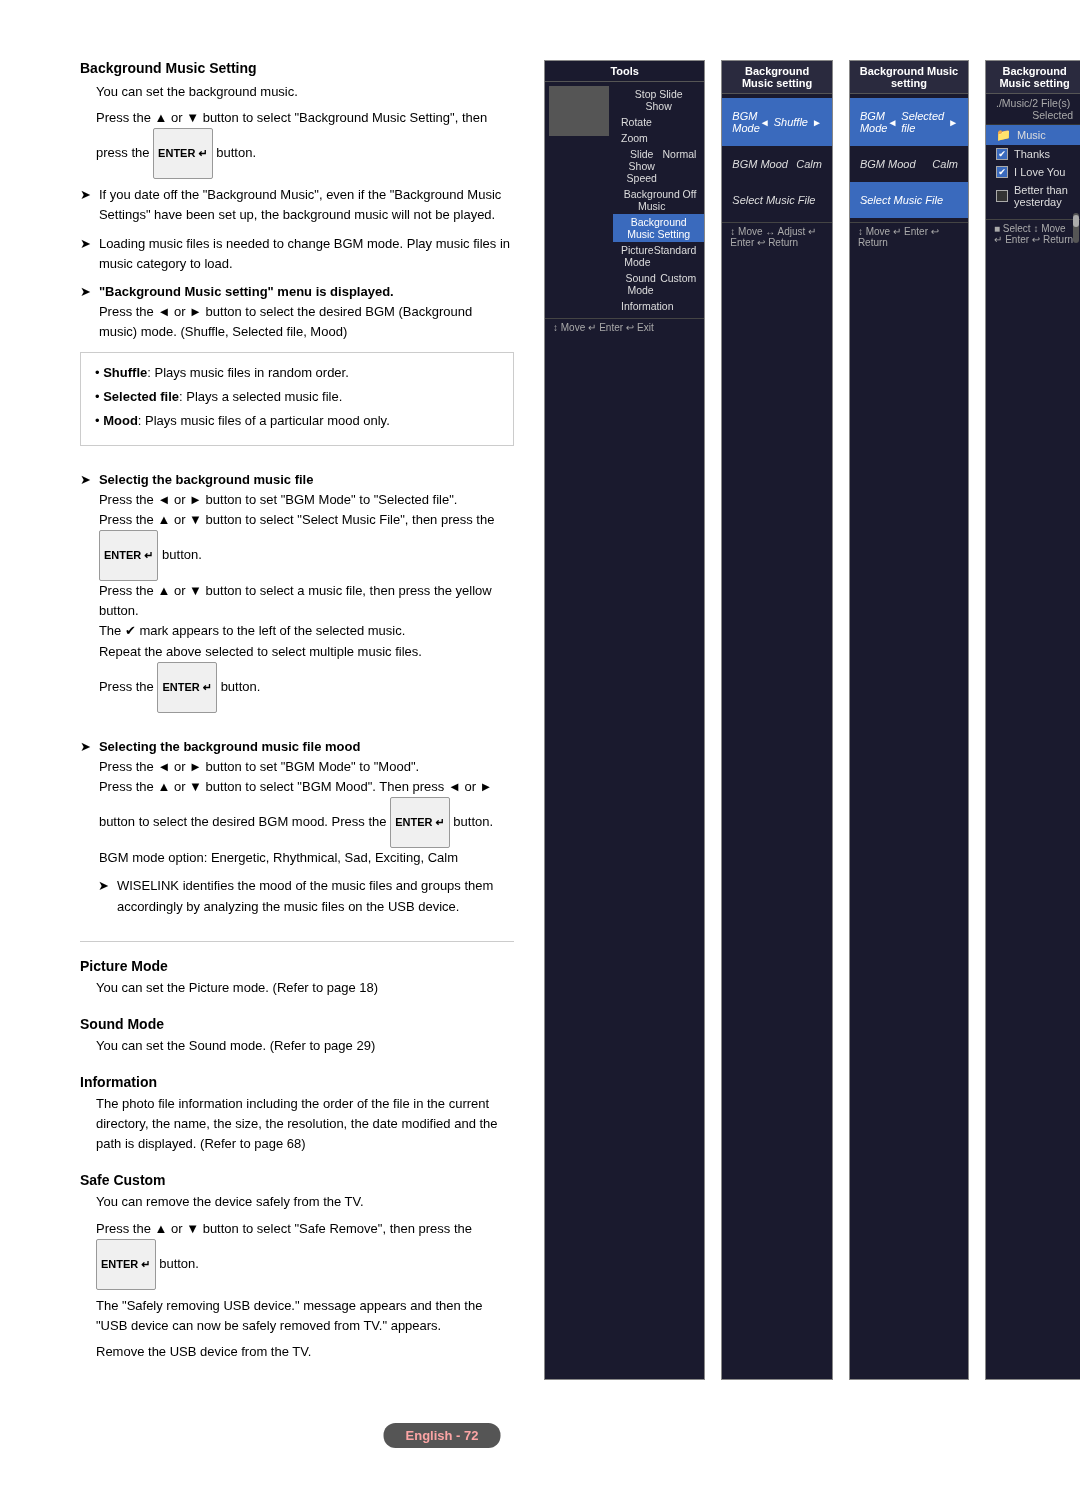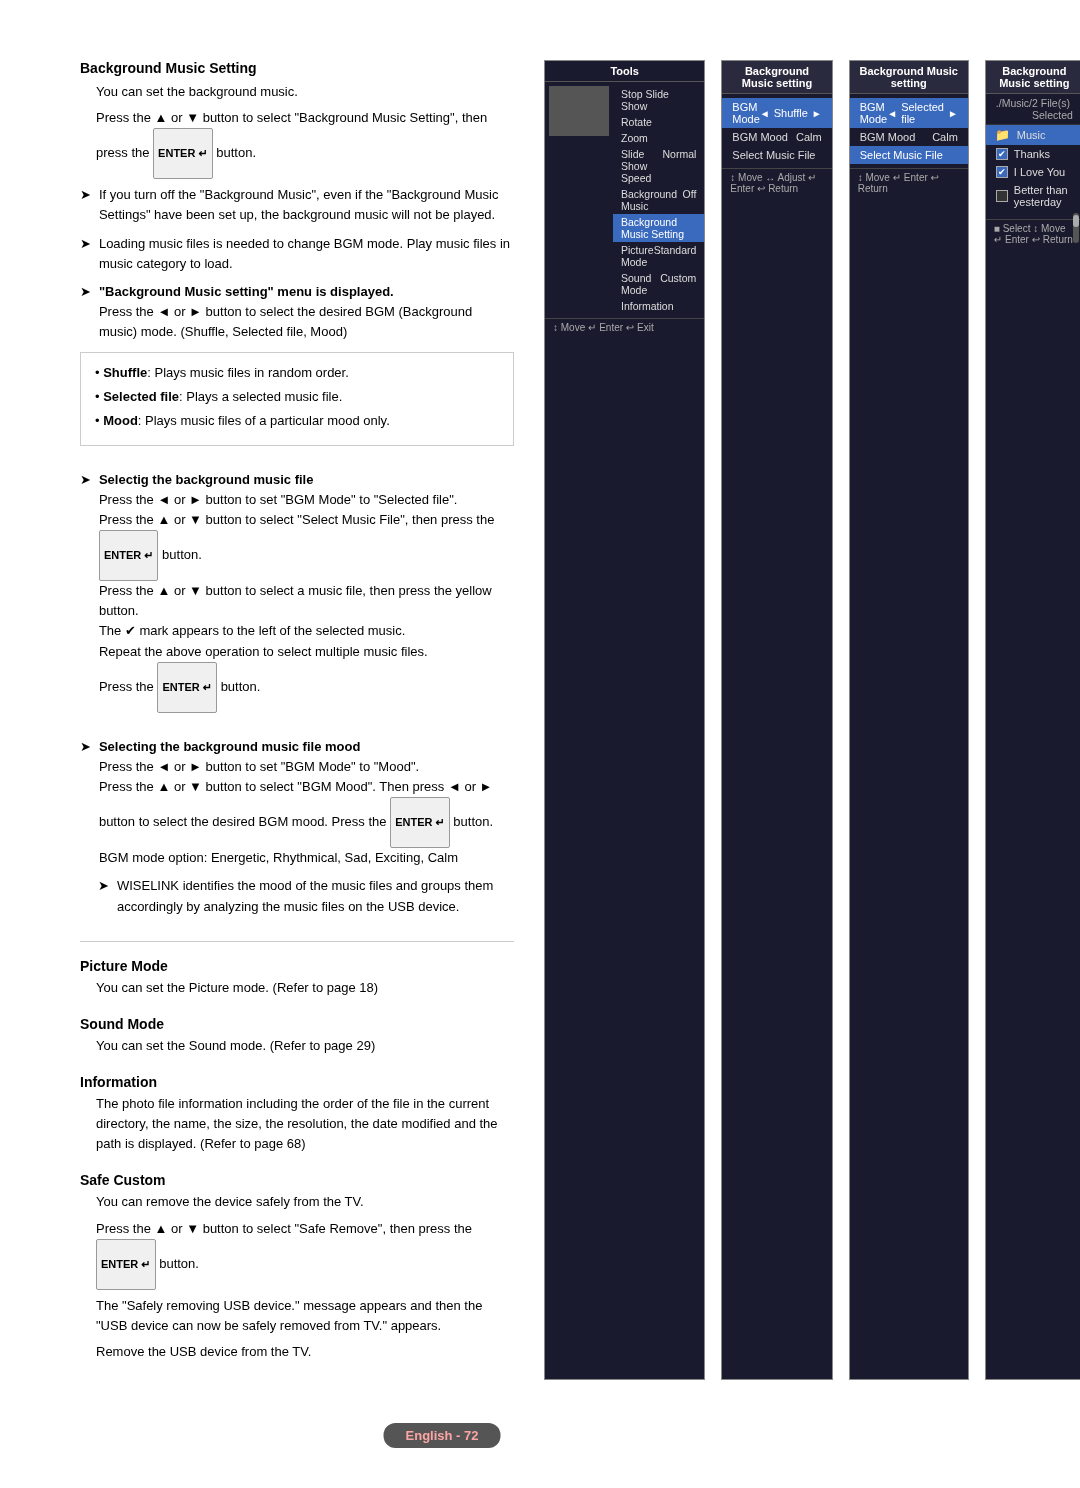--- a/index.html
+++ b/index.html
@@ -104,26 +104,27 @@
       padding: 4px 8px;
       font-size: 11px;
       font-weight: bold;
       color: #fff;
       border-bottom: 1px solid #555;
     }
     .tv-panel-content {
       padding: 4px 0;
     }
     .tv-row {
-      padding: 3px 10px;
+      padding: 12px 10px;
       display: flex;
       justify-content: space-between;
       align-items: center;
       font-size: 11px;
       color: #ddd;
+      font-style: italic;
     }
     .tv-row.highlighted {
       background: #3a6abd;
       color: #fff;
     }
     .tv-row.selected-row {
       background: #3a6abd;
       color: #fff;
     }
     .tv-row-label {
@@ -177,20 +178,21 @@
     .tools-items {
       flex: 1;
       padding: 4px 0;
     }
     .tools-item {
       padding: 2px 8px;
       font-size: 10.5px;
       color: #ddd;
       display: flex;
       justify-content: space-between;
+      text-align: center;
     }
     .tools-item.highlighted {
       background: #3a6abd;
       color: #fff;
     }
     .tools-footer {
       border-top: 1px solid #444;
       padding: 3px 8px;
       font-size: 10px;
       color: #aaa;
@@ -297,21 +299,21 @@
         <h2>Background Music Setting</h2>
         <p>You can set the background music.</p>
         <p>
           <span>Press the ▲ or ▼ button to select "Background Music Setting", then press the</span>
           <span class="enter-btn"> <span>ENTER</span> <span>↵</span> </span>
           <span>button.</span>
         </p>
 
         <div class="arrow-item">
           <span class="arrow-sym">➤</span>
-          <span>If you turn off the "Background Music", even if the "Background Music Settings" have been set up, the background music will not be played.</span>
+          <span>If you date off the "Background Music", even if the "Background Music Settings" have been set up, the background music will not be played.</span>
         </div>
 
         <div class="arrow-item">
           <span class="arrow-sym">➤</span>
           <span>Loading music files is needed to change BGM mode. Play music files in music category to load.</span>
         </div>
 
         <div class="arrow-item">
           <span class="arrow-sym">➤</span>
           <div>
@@ -341,21 +343,21 @@
           <div>
             <strong>Selectig the background music file</strong><br>
             <span>Press the ◄ or ► button to set "BGM Mode" to "Selected file".</span><br>
             <span>
               <span>Press the ▲ or ▼ button to select "Select Music File", then press the</span>
               <span class="enter-btn"> <span>ENTER</span> ↵ </span>
               <span>button.</span>
             </span><br>
             <span>Press the ▲ or ▼ button to select a music file, then press the yellow button.</span><br>
             <span>The ✔ mark appears to the left of the selected music.</span><br>
-            <span>Repeat the above operation to select multiple music files.</span><br>
+            <span>Repeat the above selected to select multiple music files.</span><br>
             <span>
               <span>Press the</span>
               <span class="enter-btn"> <span>ENTER</span> ↵ </span>
               <span>button.</span>
             </span>
           </div>
         </div>
       </div>
 
       <div class="section">

